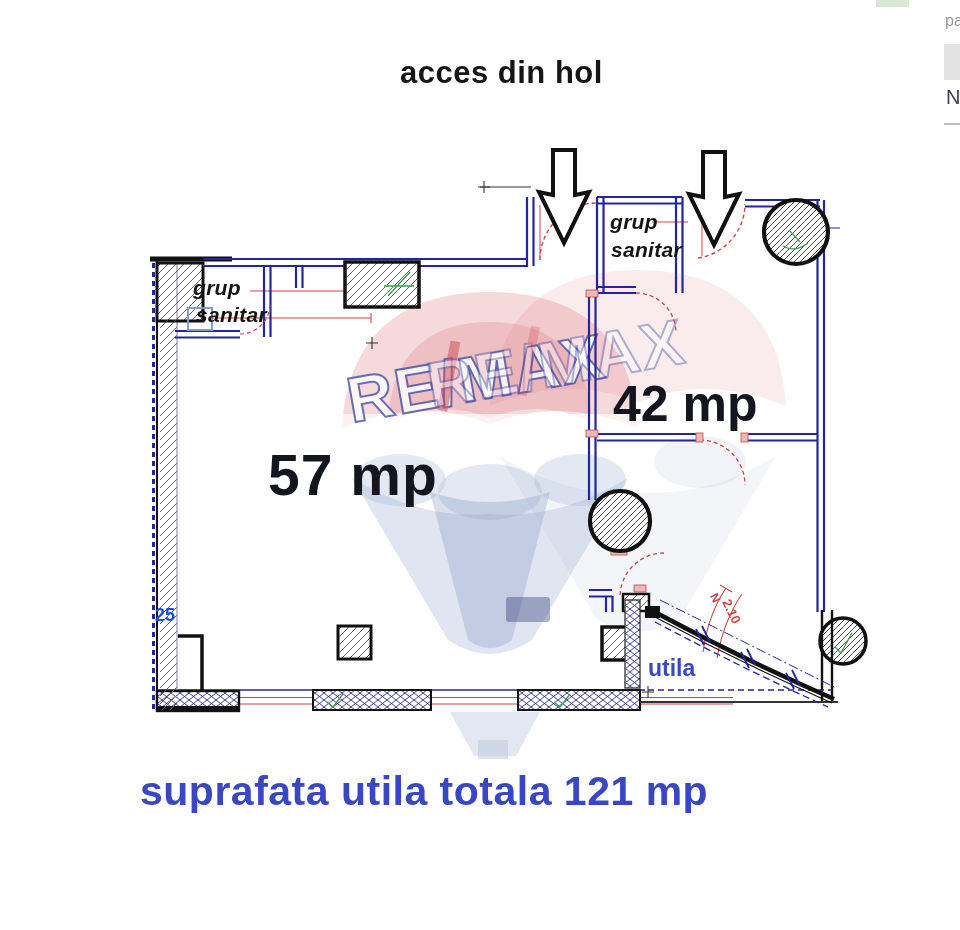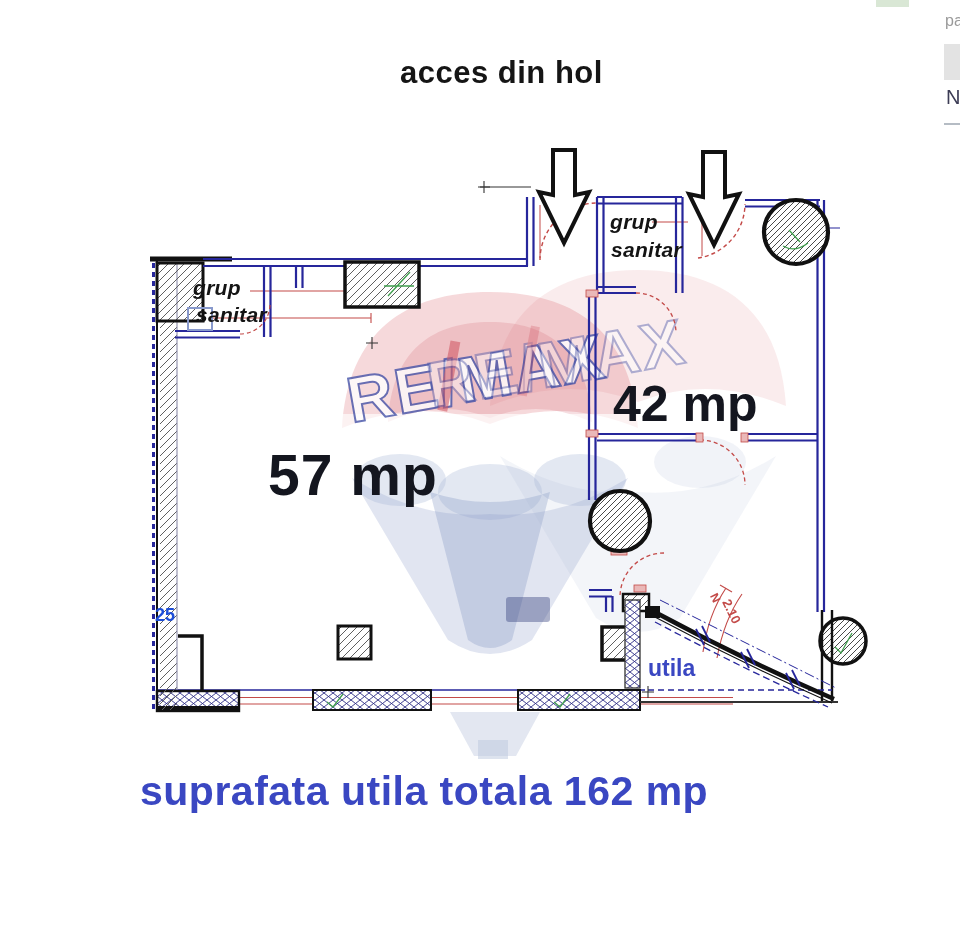--- a/index.html
+++ b/index.html
@@ -224,21 +224,21 @@
 <div id="san-left-1" class="lbl sanitar">grup</div>
 <div id="san-left-2" class="lbl sanitar">sanitar</div>
 
 <div id="balcon-label" class="lbl">utila</div>
 
 <div id="wall-dim" class="lbl">25</div>
 
 <div id="balcony-dim-prefix" class="lbl">N</div>
 <div id="balcony-dim" class="lbl">2.10</div>
 
-<div id="caption" class="lbl center">suprafata utila totala 162 mp</div>
+<div id="caption" class="lbl center">suprafata utila totala 121 mp</div>
 
 <div id="edge-green"></div>
 <div id="edge-pa" class="lbl">pa</div>
 <div id="edge-box"></div>
 <div id="edge-n" class="lbl">N</div>
 <div id="edge-line"></div>
 
 </div>
 
 </body></html>

